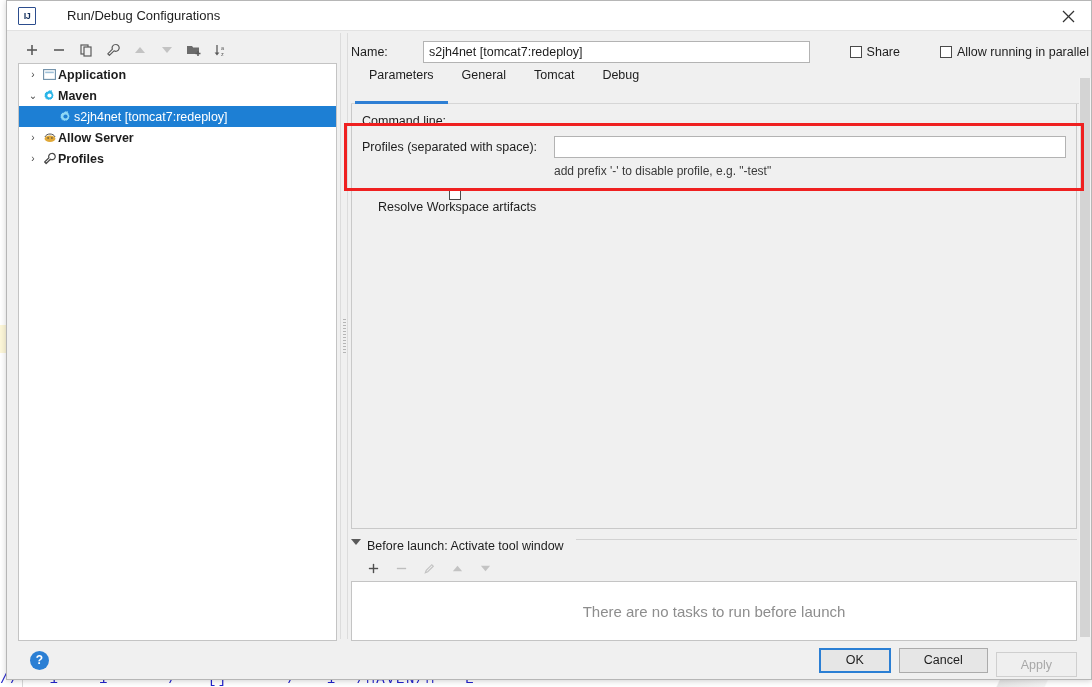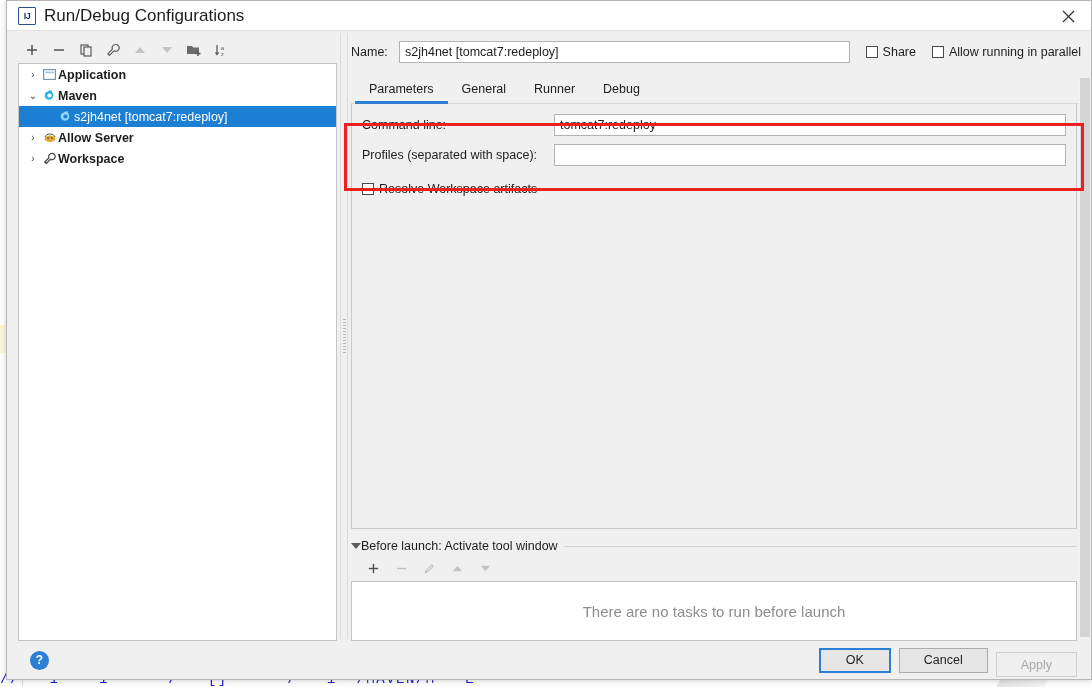--- a/index.html
+++ b/index.html
@@ -89,22 +89,23 @@
     inset: 0;
     font-size: 9px;
     font-weight: bold;
     color: #14305e;
     display: flex;
     align-items: center;
     justify-content: center;
     letter-spacing: -0.5px;
   }
   #dialog-title {
-    font-size: 17px;
+    font-size: 13px;
     color: #1d1d1d;
+    margin-left: 23px;
   }
   #close-button {
     position: absolute;
     right: 0; top: 0;
     width: 45px; height: 30px;
     display: flex;
     align-items: center;
     justify-content: center;
     cursor: pointer;
   }
@@ -218,22 +219,23 @@
     display: flex;
     flex-direction: column;
     min-width: 0;
     position: relative;
   }
 
   #name-row {
     display: flex;
     align-items: center;
     height: 34px;
-    padding: 8px 10px 0 0;
-    box-sizing: border-box;
+    padding: 8px 2px 0 0;
+    box-sizing: border-box;
+    gap: 24px;
   }
   #name-label {
     width: 48px;
     flex: none;
     font-size: 12.5px;
   }
   #name-input {
     flex: 1;
     height: 22px;
     border: 1px solid #b3b3b3;
@@ -267,21 +269,21 @@
   
   #tabs-row {
     display: flex;
     align-items: flex-end;
     height: 30px;
     margin-top: 8px;
     border-bottom: 1px solid #d6d6d6;
     padding-left: 4px;
   }
   .tab {
-    padding: 0 14px 7px 14px;
+    padding: 0 14px 21px 14px;
     font-size: 12.5px;
     color: #1d1d1d;
     cursor: pointer;
     position: relative;
     margin-top: 41px;
   }
   .tab.active::after {
     content: "";
     position: absolute;
     left: 0; right: 0; bottom: -1px;
@@ -347,42 +349,42 @@
   #hint-spacer { width: 192px; flex: none; }
   #profiles-hint {
     font-size: 12px;
     color: #3a3a3a;
   }
   #resolve-row {
     display: flex;
     align-items: center;
     margin-top: 2px;
   }
-  #resolve-row .chk-wrap { margin-left: 0; }
+  #resolve-row .chk-wrap { margin-left: 16px; flex-direction: column; }
 
   
   #highlight-box {
     position: absolute;
     left: 337px;
     top: 122px;
     width: 740px;
     height: 68px;
     border: 3px solid #ef2020;
     box-sizing: border-box;
     pointer-events: none;
     z-index: 30;
   }
 
   
   #before-launch {
     margin: 10px 14px 0 0;
   }
   #bl-header {
     display: flex;
-    align-items: center;
+    gap: 6px;
   }
   #bl-triangle {
     width: 0; height: 0;
     border-left: 5px solid transparent;
     border-right: 5px solid transparent;
     border-top: 6px solid #5a5a5a;
     cursor: pointer;
     flex: none;
   }
   #bl-title { font-size: 12.5px; white-space: nowrap; }
@@ -625,21 +627,21 @@
           <span class="tree-label">Allow Server</span>
         </div>
 
         <div class="tree-row">
           <span class="tree-arrow">›</span>
           <span class="tree-icon">
             <svg width="13" height="13" viewBox="0 0 14 14" aria-hidden="true">
               <path d="M9.5 1.5a3.4 3.4 0 0 0-3.1 4.7L1.8 10.8l1.6 1.6 4.6-4.6a3.4 3.4 0 1 0 1.5-6.3z" fill="none" stroke="#4a4a4a" stroke-width="1.3" stroke-linejoin="round"></path>
             </svg>
           </span>
-          <span class="tree-label">Workspace</span>
+          <span class="tree-label">Profiles</span>
         </div>
 
       </div>
     </div>
 
     <div id="splitter">
       <div id="splitter-grip"></div>
     </div>
 
     <div id="right-pane">
@@ -653,39 +655,39 @@
         </div>
         <div class="chk-wrap">
           <span class="chk-box"></span>
           <span class="chk-text">Allow running in parallel</span>
         </div>
       </div>
 
       <div id="tabs-row">
         <div class="tab active">Parameters</div>
         <div class="tab">General</div>
-        <div class="tab">Runner</div>
+        <div class="tab">Tomcat</div>
         <div class="tab">Debug</div>
       </div>
 
       <div id="params-panel">
 
 
         <div class="form-row">
           <div class="form-label">Command line:</div>
-          <input class="form-input" type="text" value="tomcat7:redeploy" style="">
         </div>
 
         <div class="form-row">
           <div class="form-label">Profiles (separated with space):</div>
           <input class="form-input" type="text" value="" style="">
         </div>
 
         <div id="hint-row">
           <div id="hint-spacer"></div>
+          <div id="profiles-hint">add prefix '-' to disable profile, e.g. "-test"</div>
         </div>
 
         <div id="resolve-row">
           <div class="chk-wrap">
             <span class="chk-box"></span>
             <span class="chk-text">Resolve Workspace artifacts</span>
           </div>
         </div>
 
       </div>

